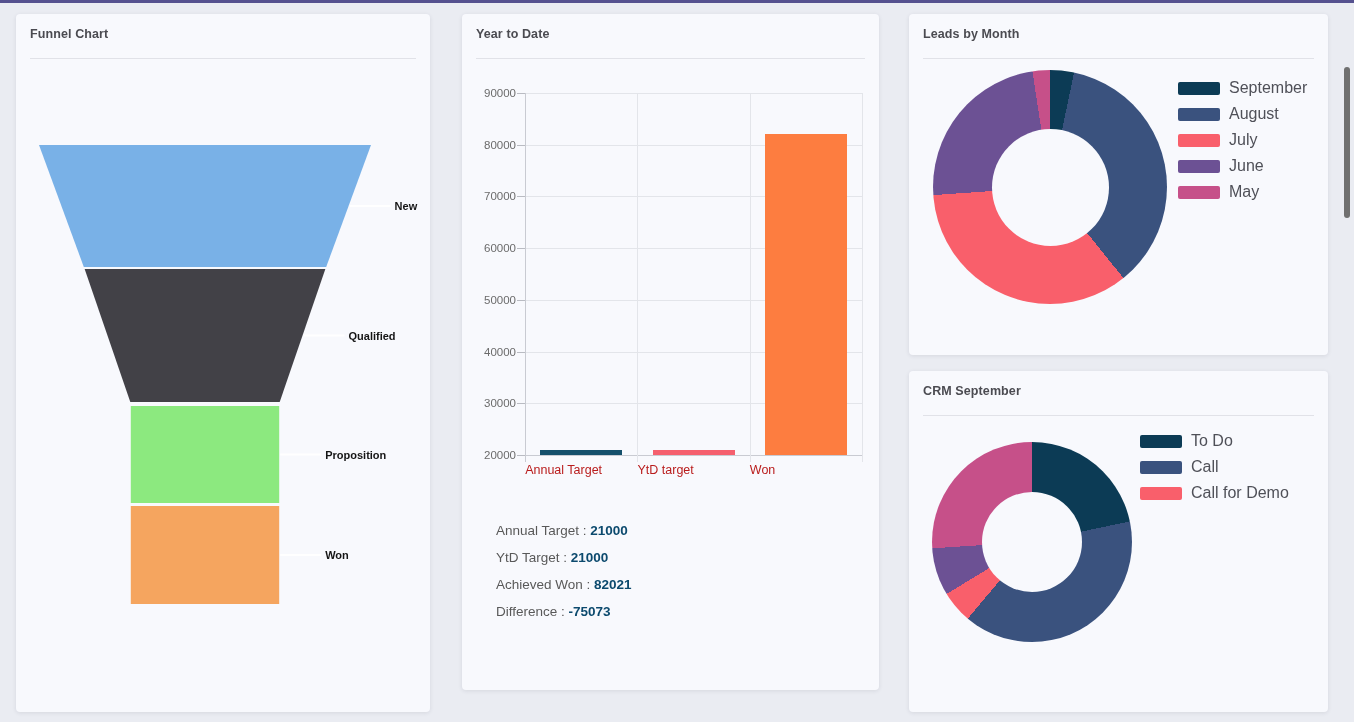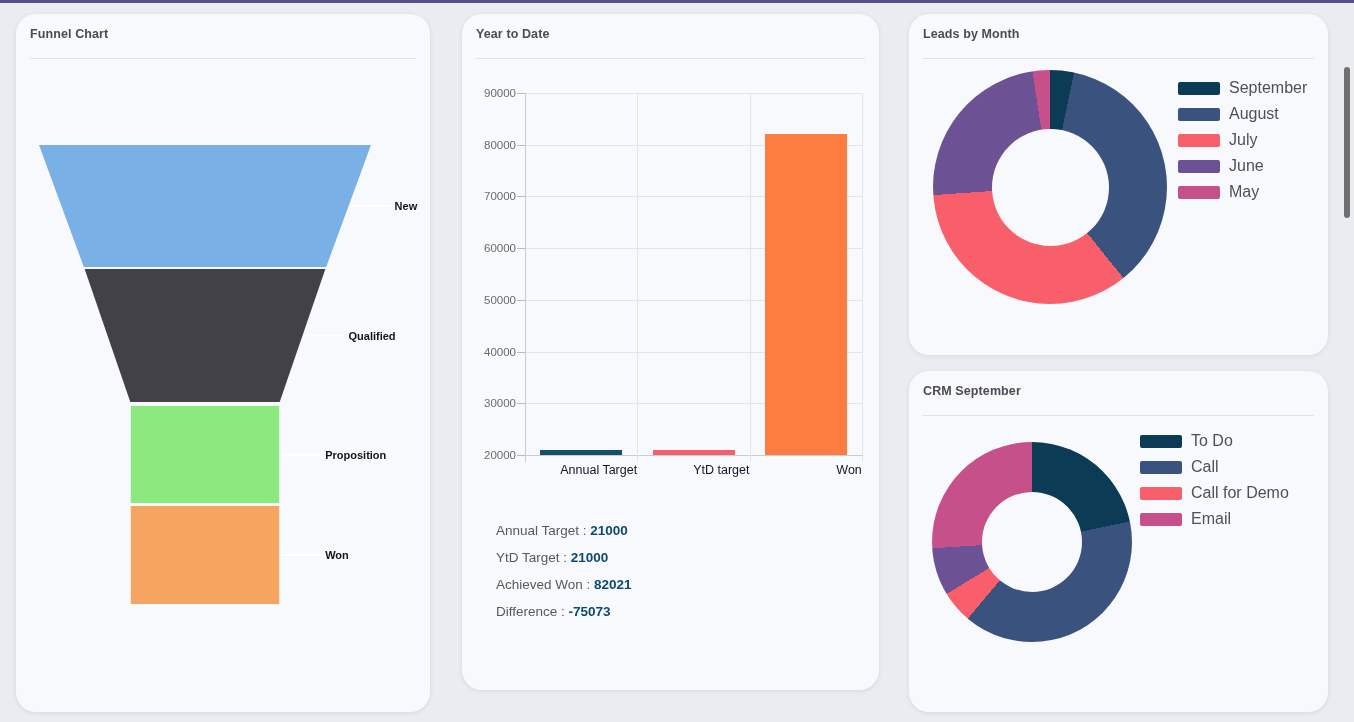--- a/index.html
+++ b/index.html
@@ -9,21 +9,21 @@
     font-family: "Liberation Sans", sans-serif;
     position: relative;
   }
   .top-accent {
     position: absolute; left: 0; top: 0; width: 100%; height: 3px;
     background: #55518f; z-index: 10;
   }
   .card {
     position: absolute;
     background: #f8f9fd;
-    border-radius: 20px;
+    border-radius: 4px;
     box-shadow: 0 1px 4px rgba(40,40,60,0.10);
   }
   .card-funnel { left: 16px;  top: 14px;  width: 414px; height: 698px; }
   .card-ytd    { left: 462px; top: 14px;  width: 417px; height: 676px; }
   .card-leads  { left: 909px; top: 14px;  width: 419px; height: 341px; }
   .card-crm    { left: 909px; top: 371px; width: 419px; height: 341px; }
   .card-title {
     position: absolute; left: 14px; top: 13px;
     font-size: 12.5px; font-weight: 700; color: #4b4b51; letter-spacing: 0.1px;
   }
@@ -42,22 +42,22 @@
   .gridline-h.axis { background: #c9cbd2; }
   .gridline-v { position: absolute; top: 0; width: 1px; height: 369px; background: #e3e5ea; }
   .gridline-v.axis { background: #c9cbd2; }
   .ytick-label {
     position: absolute; left: -66px; width: 57px; text-align: right;
     font-size: 11.5px; color: #6b6b6b; transform: translateY(-50%);
   }
   .ytick-stub { position: absolute; left: -8px; width: 8px; height: 1px; background: #b9bbc2; }
   .bar { position: absolute; bottom: 0; width: 82px; }
   .xtick-label {
-    position: absolute; top: 370px; width: 112px; text-align: right;
-    font-size: 12.5px; color: #0f172a;
+    position: absolute; top: 370px; width: 112px; text-align: left;
+    font-size: 12.5px; color: #b91c1c;
   }
   .ytd-summary { position: absolute; left: 34px; top: 503px; }
   .ytd-summary .sum-line { height: 27px; line-height: 27px; font-size: 13.5px; color: #595959; }
   .ytd-summary .sum-line b { color: #0c4a6e; }
   
   .donut { position: absolute; border-radius: 50%; }
   .donut-hole {
     position: absolute; left: 25%; top: 25%; width: 50%; height: 50%;
     border-radius: 50%; background: #f8f9fd;
   }
@@ -193,21 +193,17 @@
           <span class="legend-label">To Do</span>
         </div>
         <div class="legend-row">
           <span class="legend-swatch" style="background: rgb(58, 82, 126);"></span>
           <span class="legend-label">Call</span>
         </div>
         <div class="legend-row">
           <span class="legend-swatch" style="background: rgb(249, 95, 107);"></span>
           <span class="legend-label">Call for Demo</span>
         </div>
-        <div class="legend-row">
-          <span class="legend-swatch" style="background: rgb(198, 80, 137);"></span>
-          <span class="legend-label">Email</span>
-        </div>
       </div>
   </section>
 
   <div class="scrollbar-thumb"></div>
 </div>
 
 </body></html>

